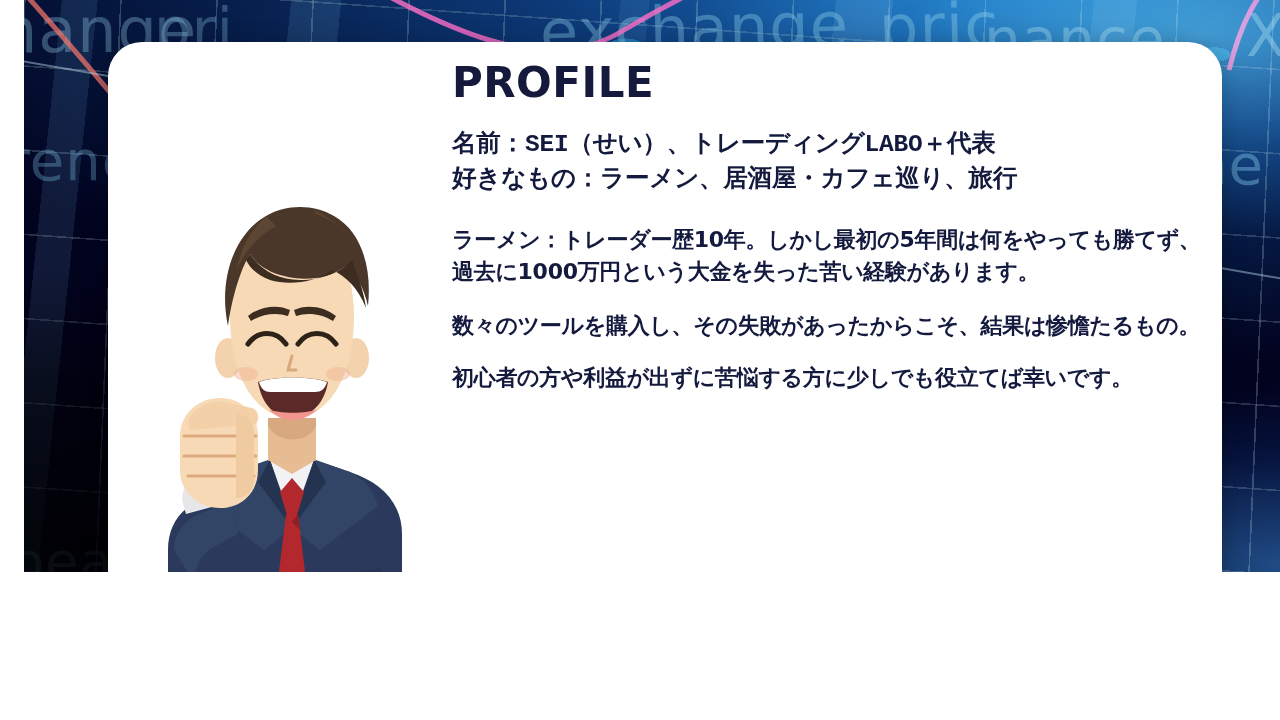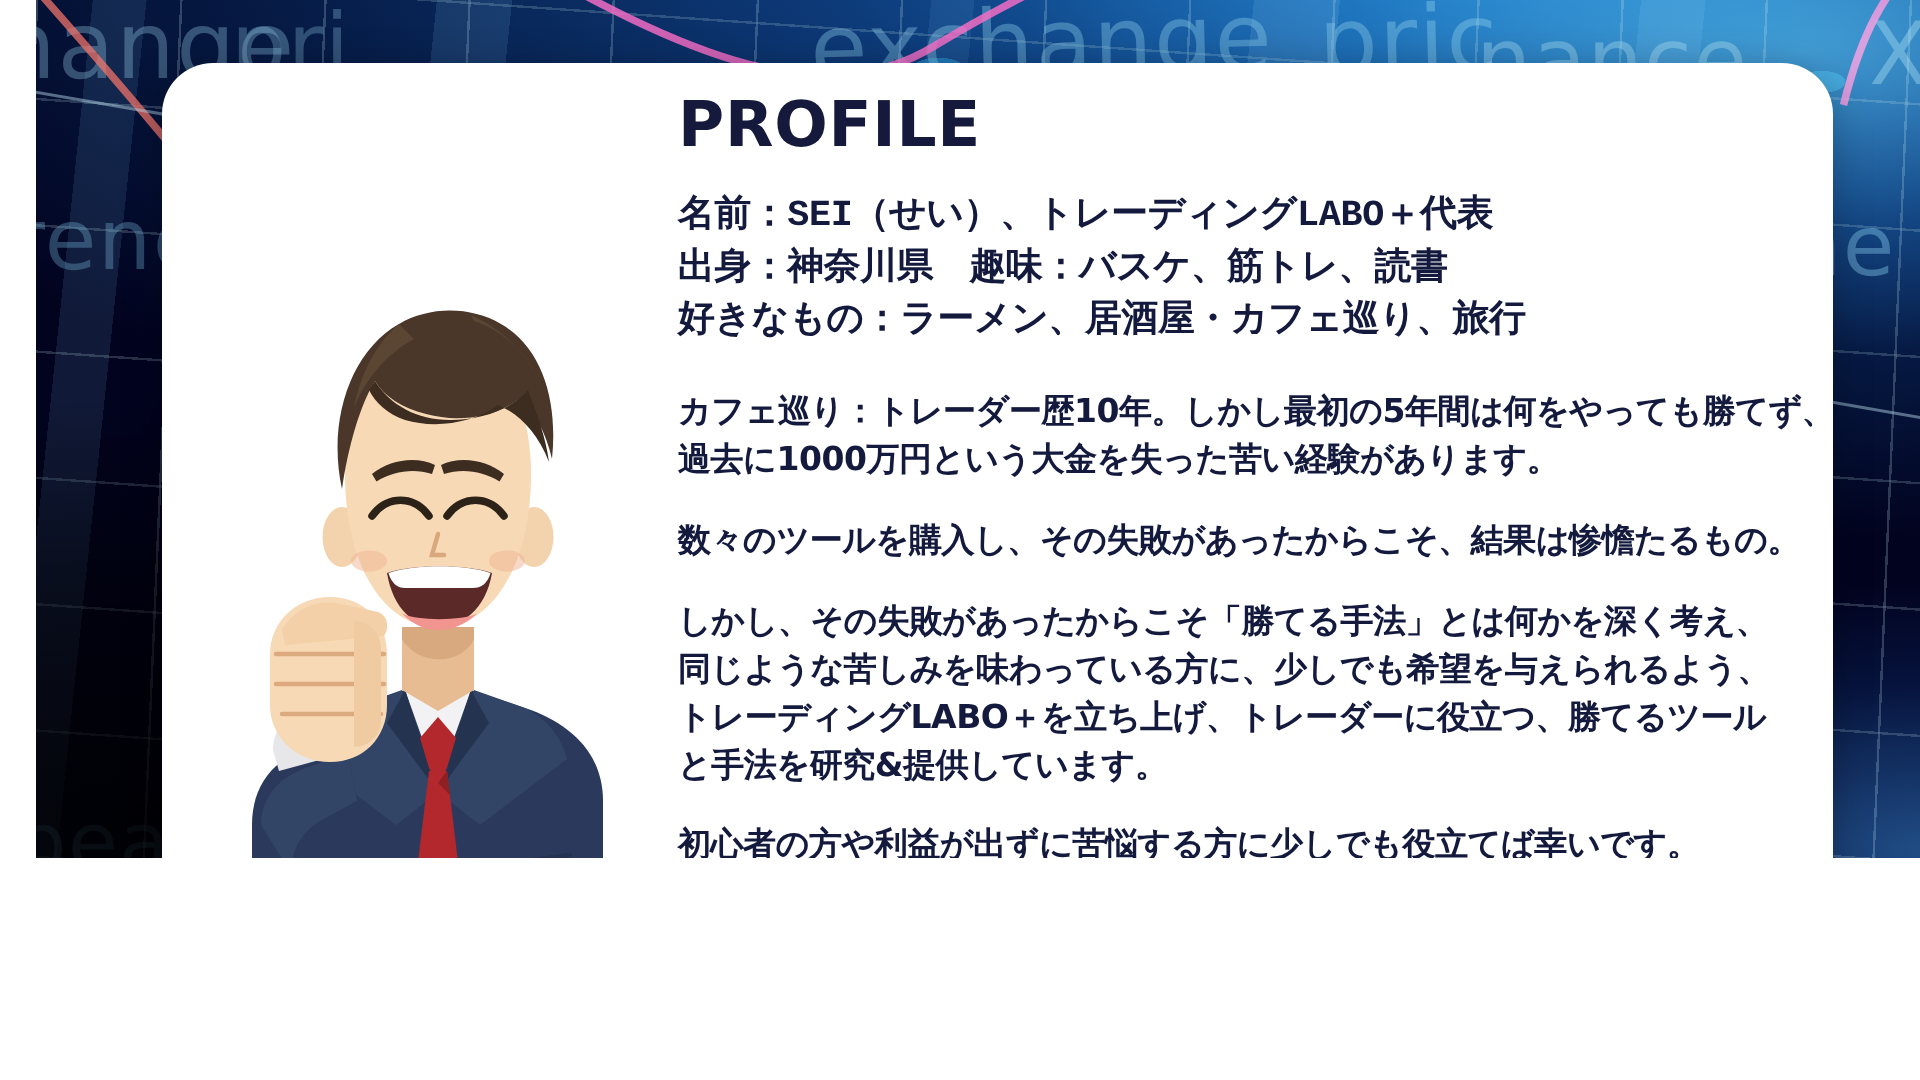--- a/index.html
+++ b/index.html
@@ -303,39 +303,32 @@
           <path d="M218,446 L262,440" stroke="#24334f" stroke-width="3" stroke-linecap="round"></path>
         </svg>
       </div>
 
       <div class="content">
 
         <h1 class="page-title">PROFILE</h1>
 
         <div class="id-block">
           <span class="id-line">名前：SEI（せい）、トレーディングLABO＋代表</span>
-          <span class="id-line">出身：神奈川県　趣味：バスケ、筋トレ、読書</span>
           <span class="id-line">好きなもの：ラーメン、居酒屋・カフェ巡り、旅行</span>
         </div>
 
         <p class="para">
-          <span class="ln">カフェ巡り：トレーダー歴10年。しかし最初の5年間は何をやっても勝てず、</span>
+          <span class="ln">ラーメン：トレーダー歴10年。しかし最初の5年間は何をやっても勝てず、</span>
           <span class="ln">過去に1000万円という大金を失った苦い経験があります。</span>
         </p>
 
         <p class="para">
           <span class="ln">数々のツールを購入し、その失敗があったからこそ、結果は惨憺たるもの。</span>
         </p>
 
-        <p class="para">
-          <span class="ln">しかし、その失敗があったからこそ「勝てる手法」とは何かを深く考え、</span>
-          <span class="ln">同じような苦しみを味わっている方に、少しでも希望を与えられるよう、</span>
-          <span class="ln">トレーディングLABO＋を立ち上げ、トレーダーに役立つ、勝てるツール</span>
-          <span class="ln">と手法を研究&amp;提供しています。</span>
-        </p>
 
         <p class="para">
           <span class="ln">初心者の方や利益が出ずに苦悩する方に少しでも役立てば幸いです。</span>
         </p>
 
       </div>
     </div>
   </div>
 
 </div>

